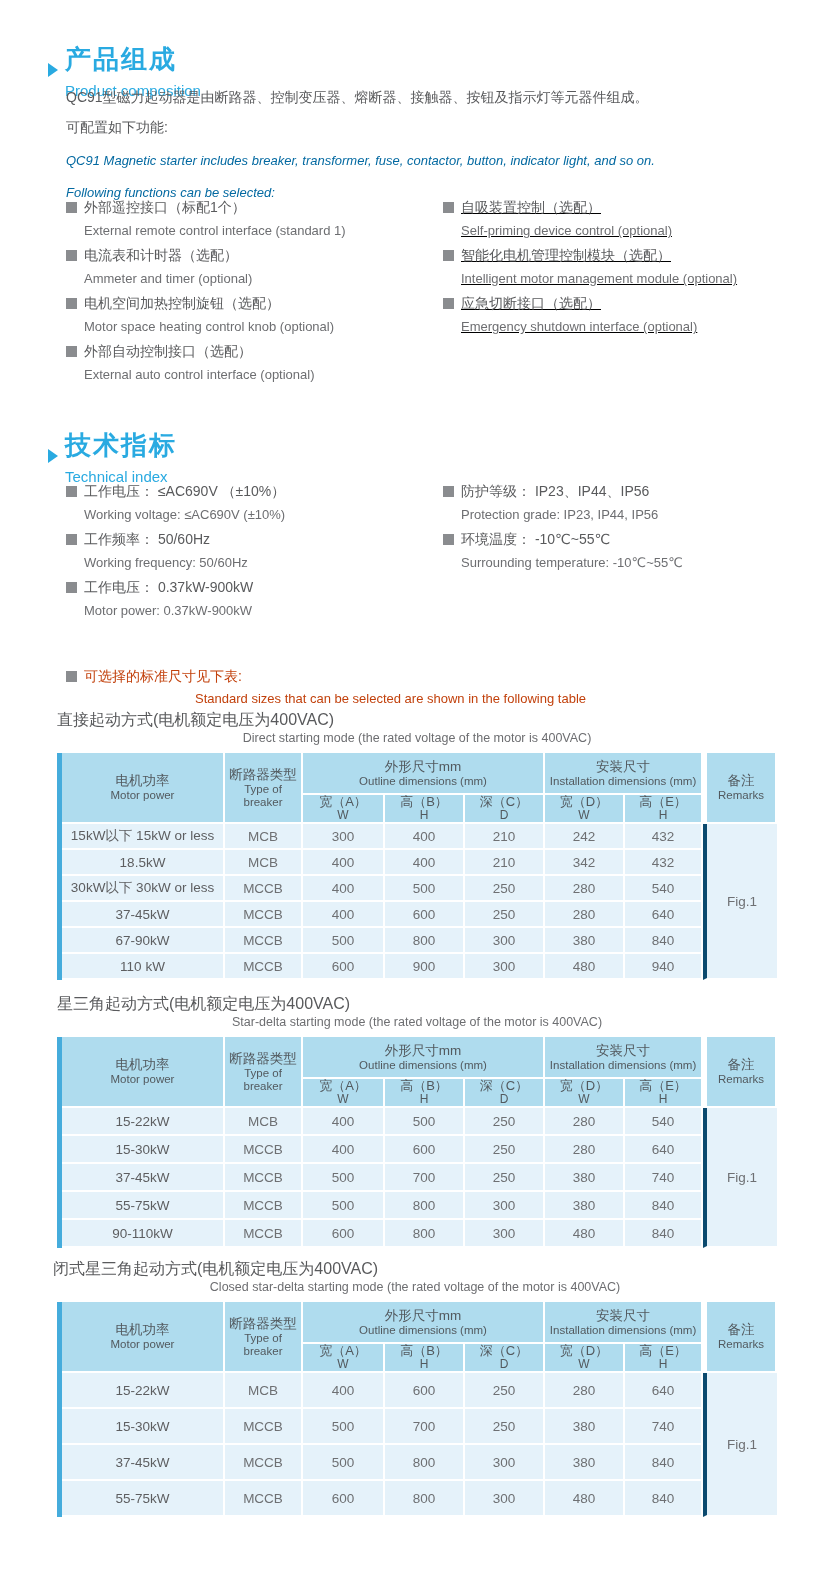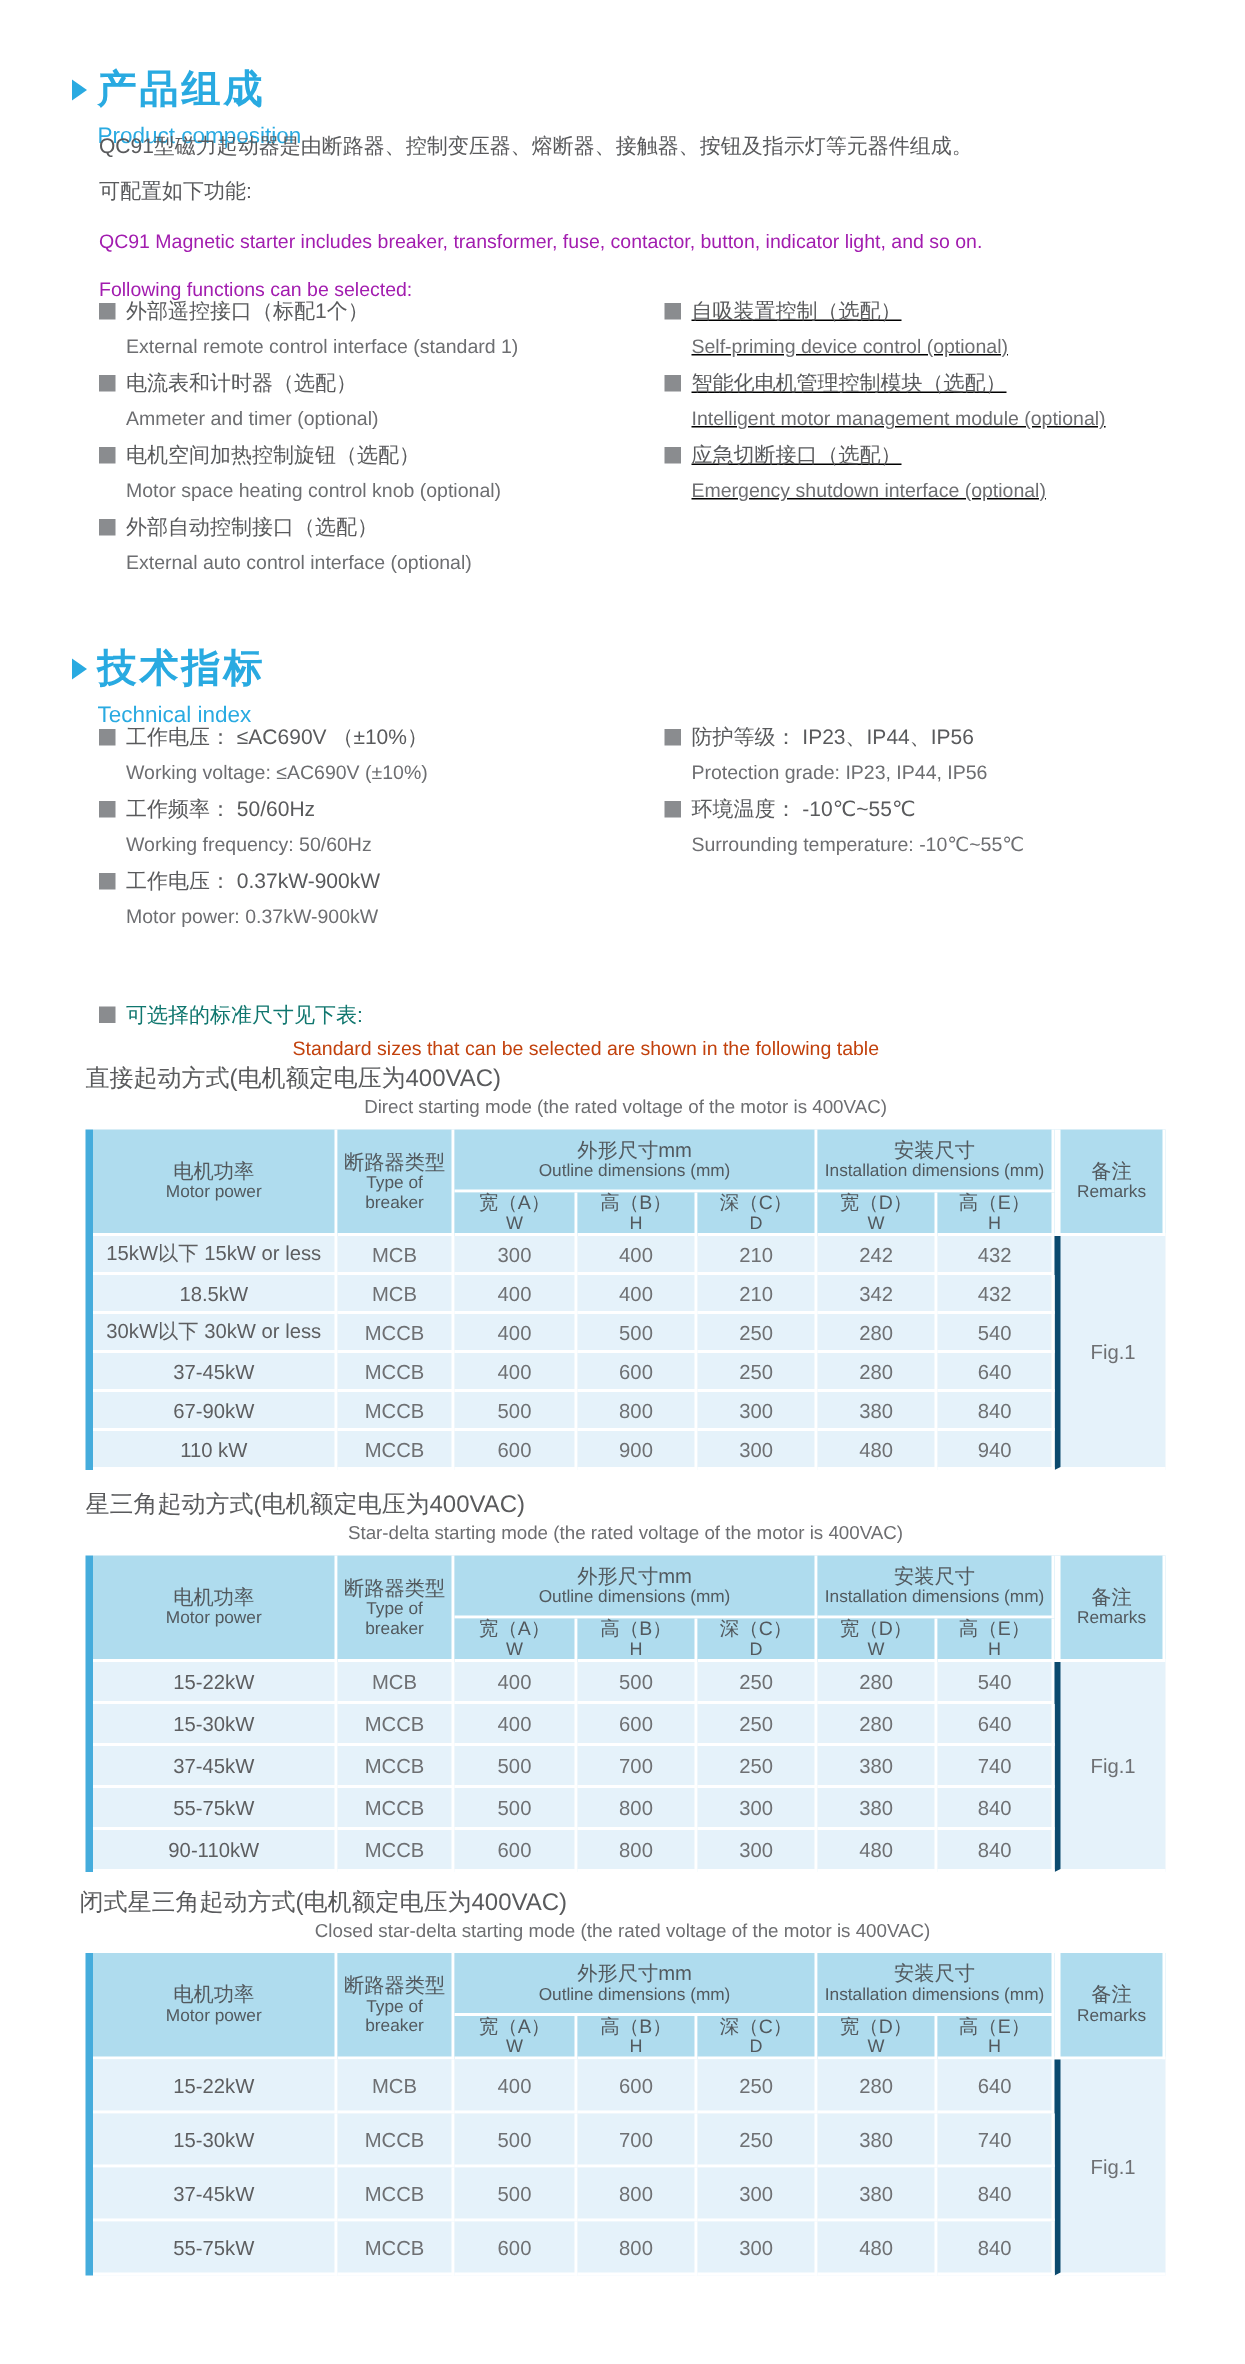--- a/index.html
+++ b/index.html
@@ -1,29 +1,29 @@
 <!DOCTYPE html>
 <html><head>
 <meta charset="utf-8">
 <style>
   html,body{margin:0;padding:0;background:#ffffff;}
   body{font-family:"Liberation Sans","DejaVu Sans",sans-serif;}
   .page{position:relative;width:830px;height:1576px;background:#fff;overflow:hidden;}
 
   
   .sec-head{position:absolute;left:48px;}
-  .sec-title-row{display:flex;align-items:center;}
+  .sec-title-row{display:flex;align-items:flex-end;}
   .tri-icon{width:0;height:0;border-left:10px solid #29aae1;border-top:7px solid transparent;border-bottom:7px solid transparent;margin-right:7px;}
   .sec-title-zh{font-size:26px;font-weight:bold;color:#29aae1;letter-spacing:2px;}
   .sec-title-en{font-size:15px;color:#29aae1;margin:5px 0 0 17px;}
 
   
   .intro{position:absolute;left:66px;top:88px;width:740px;}
   .intro .zh{font-size:14px;color:#595a5c;margin:0 0 11px;line-height:19px;}
-  .intro .en{font-size:13px;color:#a21caf;margin:16px 0 10px;line-height:16px;}
+  .intro .en{font-size:13px;color:#0369a1;margin:16px 0 10px;line-height:16px;font-style:italic;}
 
   
   .blist{position:absolute;width:380px;}
   .bitem{margin-bottom:9px;}
   .bitem .zh{display:flex;align-items:center;font-size:14px;color:#595a5c;line-height:16px;}
   .sq-icon{display:inline-block;width:11px;height:11px;background:#8a8c8f;margin-right:7px;flex:0 0 auto;}
   .bitem .en{font-size:13px;color:#6d6e71;margin:8px 0 0 18px;line-height:15px;}
 
   
   .sizes-note{position:absolute;left:66px;top:668px;width:520px;}
@@ -173,21 +173,21 @@
       <div class="zh">
           <span class="sq-icon"></span>
           <span>环境温度： -10℃~55℃</span>
         </div>
       <div class="en">Surrounding temperature: -10℃~55℃</div>
     </div>
   </div>
 
   <div class="sizes-note">
     <div class="bitem">
-      <div class="zh" style="display:flex;align-items:center;font-size:14px;color:#0f766e;">
+      <div class="zh" style="display:flex;align-items:center;font-size:14px;color:#c2410c;">
           <span class="sq-icon"></span>
           <span>可选择的标准尺寸见下表:</span>
         </div>
       <div class="en" style="font-size:13px;color:#c2410c;margin:7px 0 0 18px;text-align:right;">Standard sizes that can be selected are shown in the following table</div>
     </div>
   </div>
 
   <div class="tgroup g1">
     <div class="tbl-title-zh">直接起动方式(电机额定电压为400VAC)</div>
     <div class="tbl-title-en">Direct starting mode (the rated voltage of the motor is 400VAC)</div>

